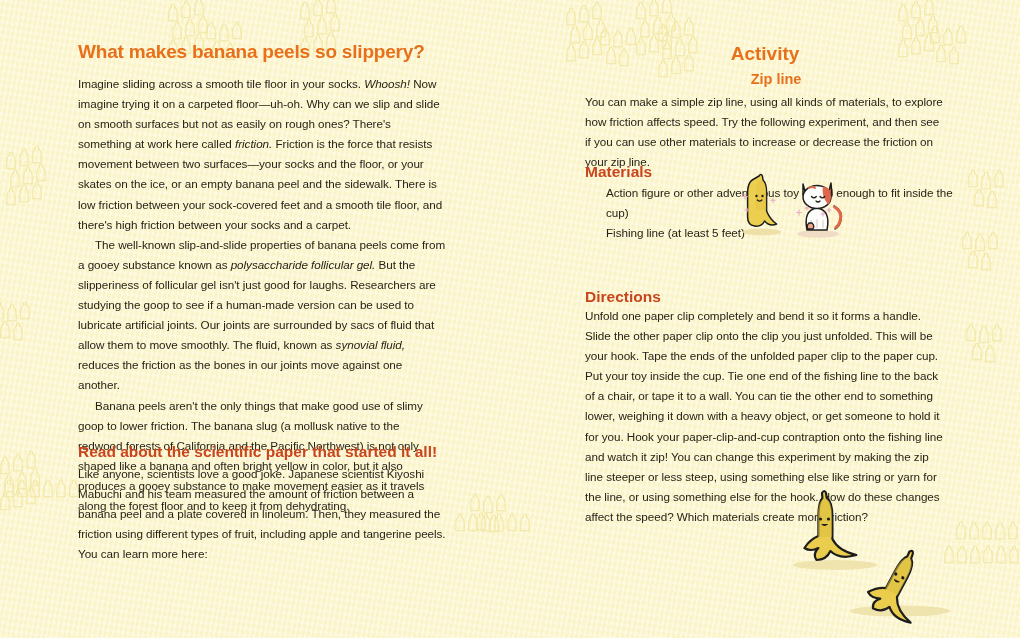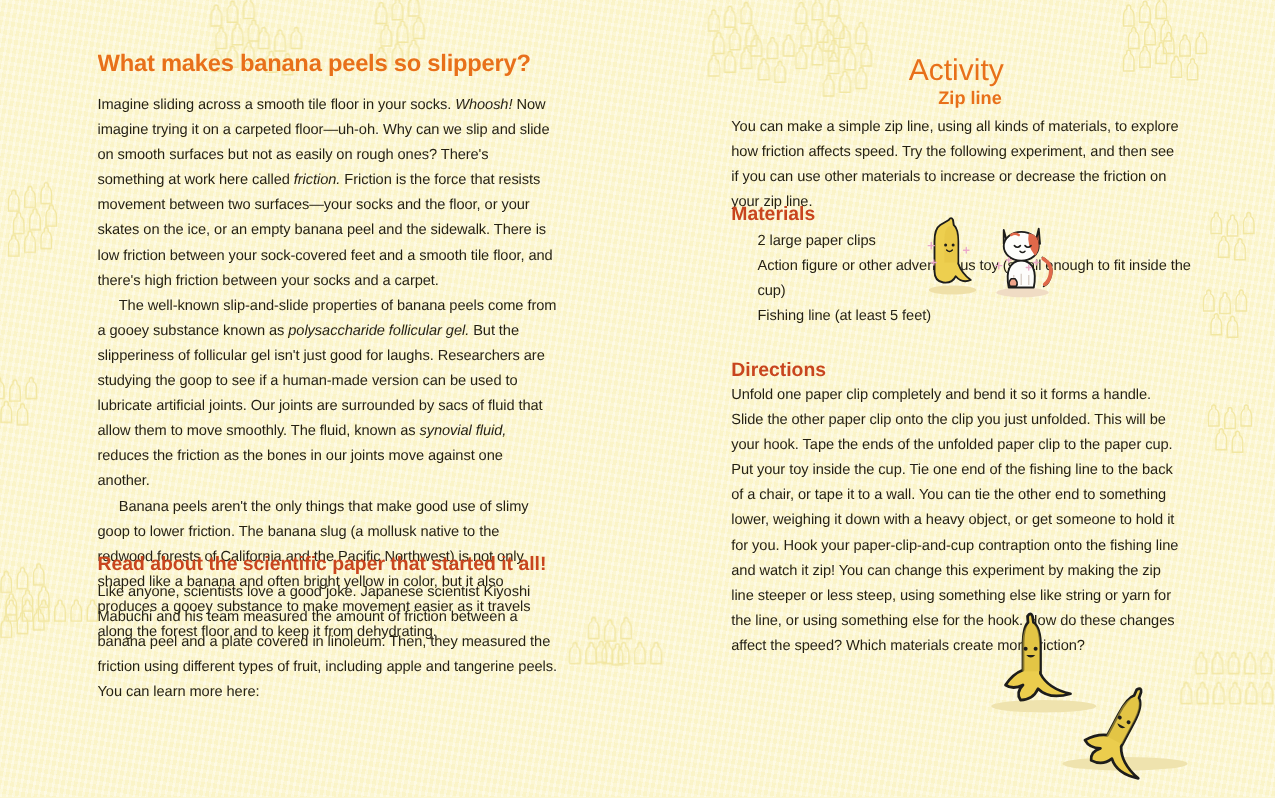--- a/index.html
+++ b/index.html
@@ -48,22 +48,22 @@
   }
   .h-sub {
     color: #c8451e;
     font-size: 15.5px;
     font-weight: bold;
     margin: 0;
     line-height: 1.1;
   }
   .h-activity {
     color: #e8701a;
-    font-size: 24px;
-    font-weight: normal;
+    font-size: 19px;
+    font-weight: bold;
     text-align: center;
     margin: 0;
     line-height: 1.1;
   }
   .h-zipline {
     color: #e8701a;
     font-size: 14.5px;
     font-weight: bold;
     text-align: center;
     margin: 0;
@@ -205,21 +205,20 @@
 
     <div id="intro-right">
       <p class="body">You can make a simple zip line, using all kinds of materials, to explore how friction affects speed. Try the following experiment, and then see if you can use other materials to increase or decrease the friction on your zip line.</p>
     </div>
 
     <div id="title-materials">
       <h2 class="h-sub">Materials</h2>
     </div>
 
     <ul class="materials" id="materials-list">
-      <li class="body">2 large paper clips</li>
       <li class="body">Action figure or other adventurous toy (small enough to fit inside the cup)</li>
       <li class="body">Fishing line (at least 5 feet)</li>
     </ul>
 
     <div id="title-dir">
       <h2 class="h-sub">Directions</h2>
     </div>
     <div id="dir-body">
       <p class="body">Unfold one paper clip completely and bend it so it forms a handle. Slide the other paper clip onto the clip you just unfolded. This will be your hook. Tape the ends of the unfolded paper clip to the paper cup. Put your toy inside the cup. Tie one end of the fishing line to the back of a chair, or tape it to a wall. You can tie the other end to something lower, weighing it down with a heavy object, or get someone to hold it for you. Hook your paper-clip-and-cup contraption onto the fishing line and watch it zip! You can change this experiment by making the zip line steeper or less steep, using something else like string or yarn for the line, or using something else for the hook. How do these changes affect the speed? Which materials create more friction?</p>
     </div>

